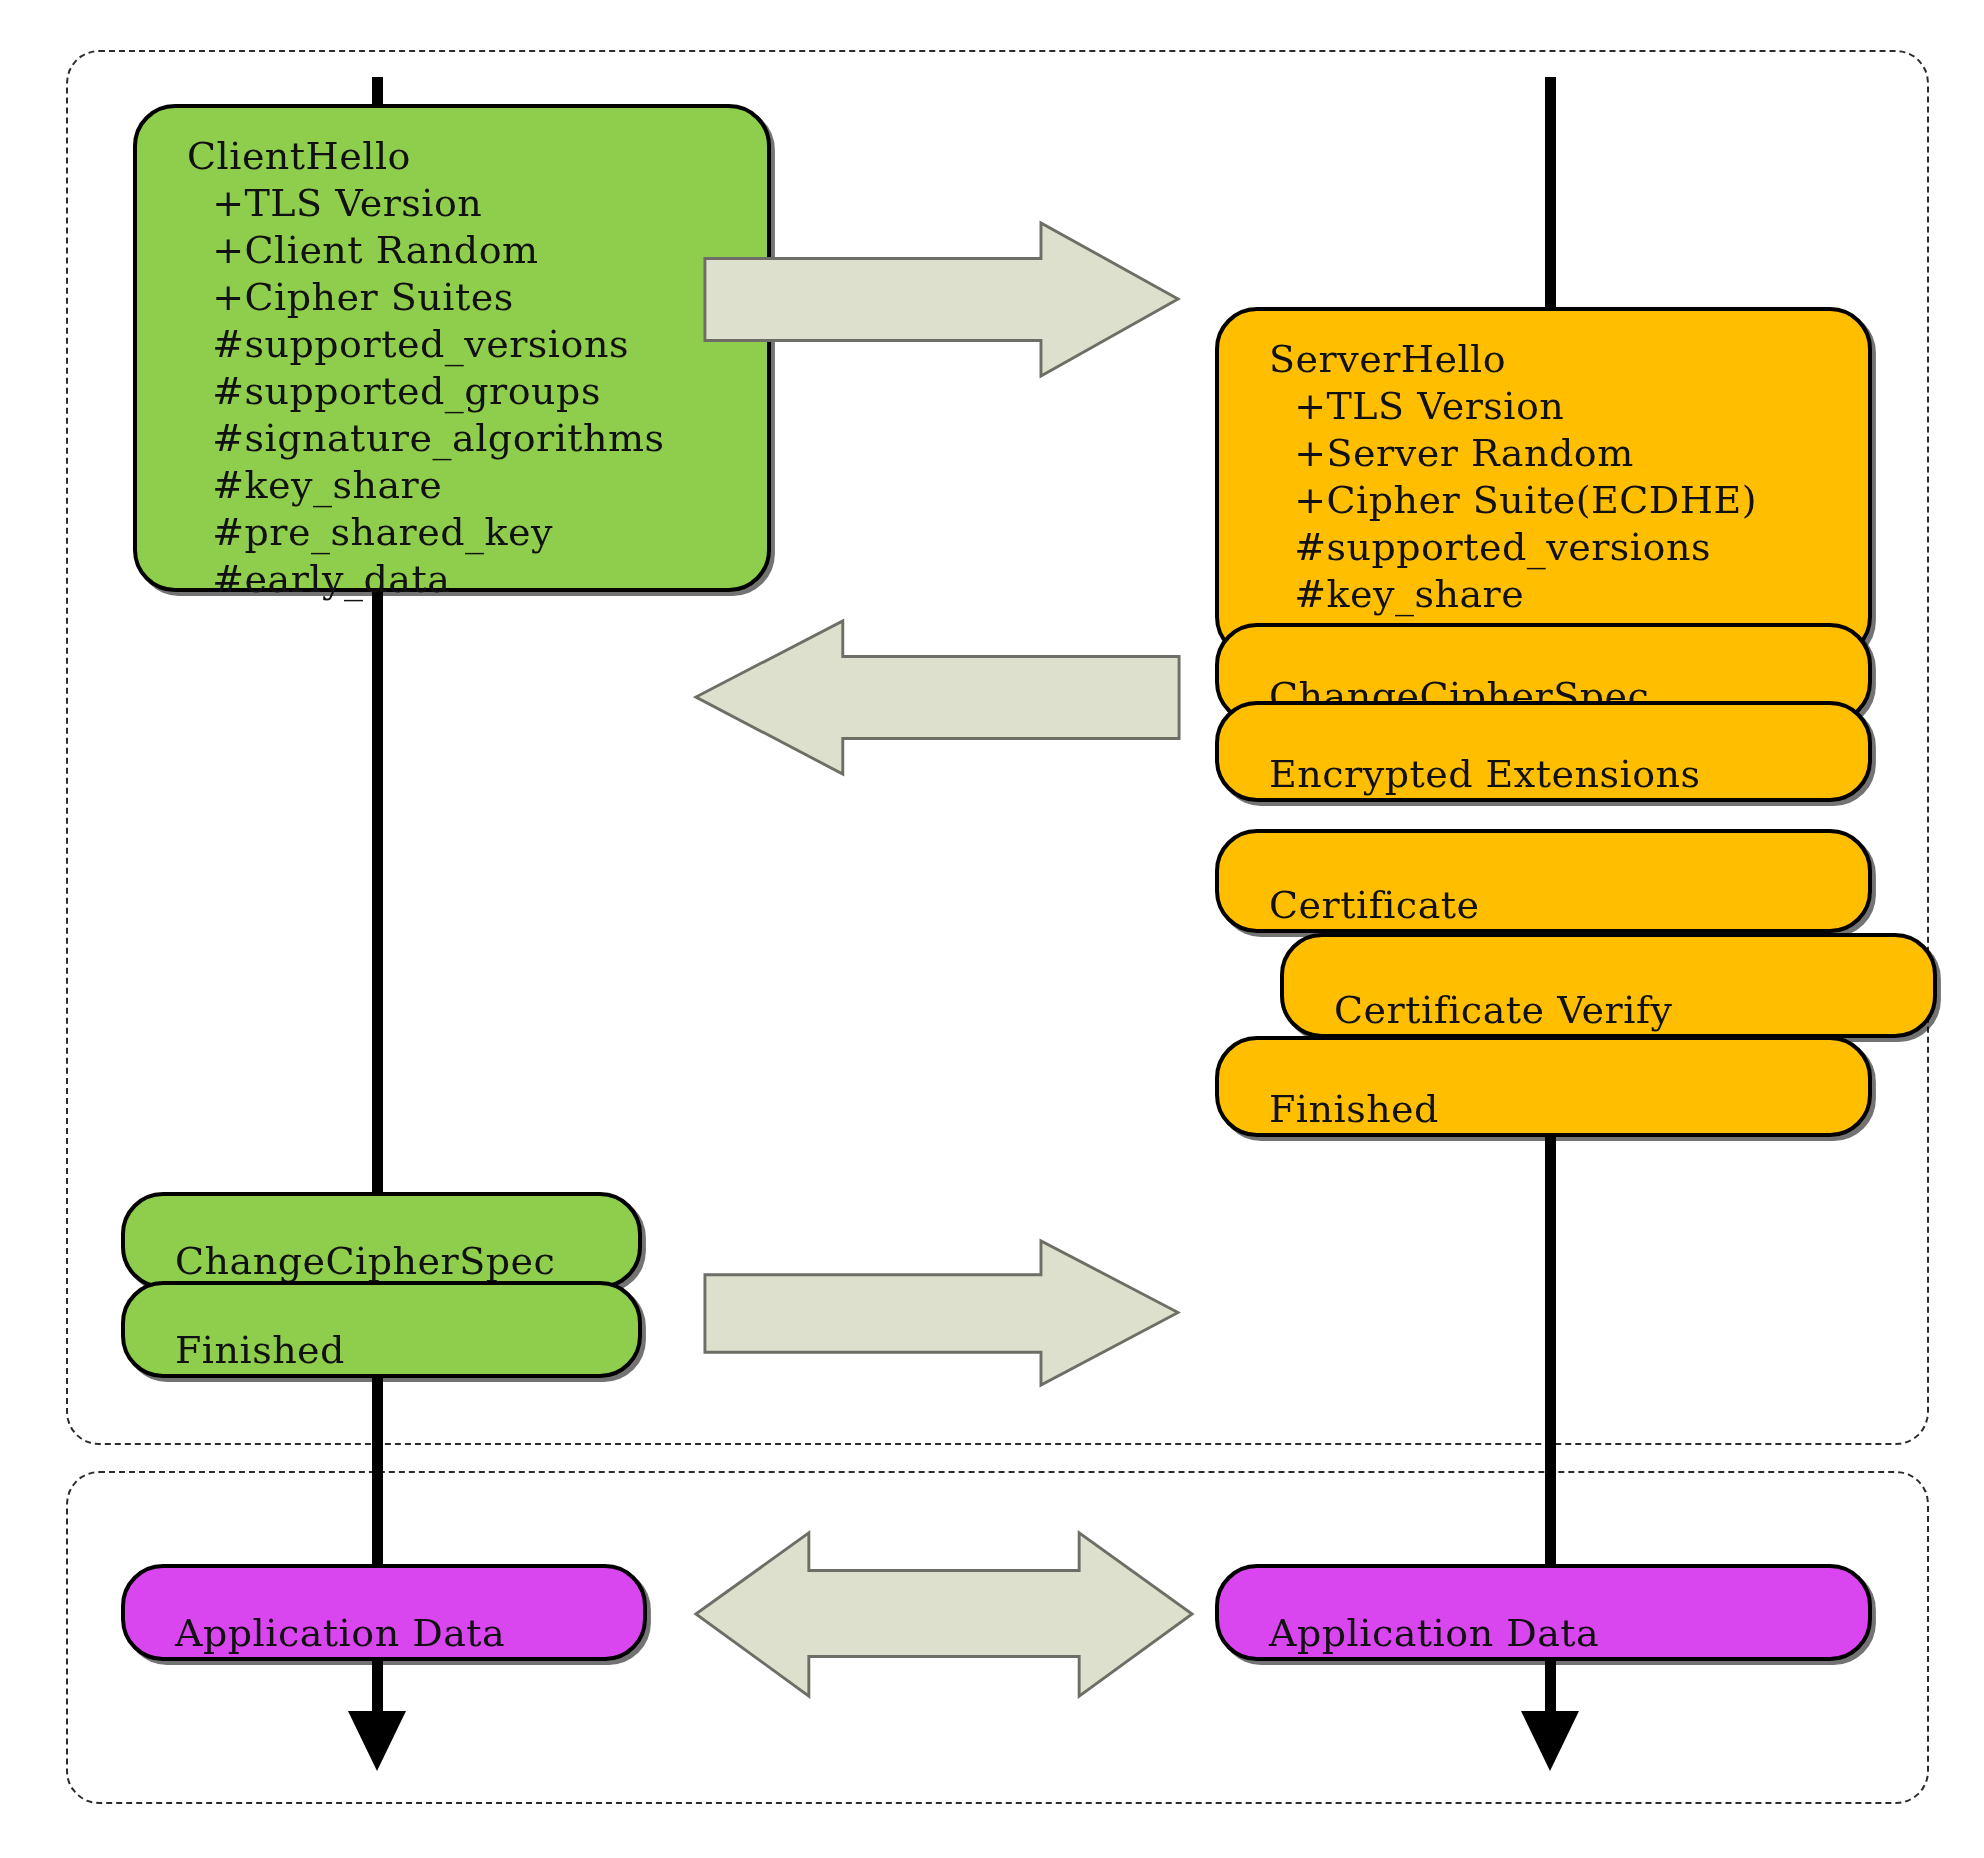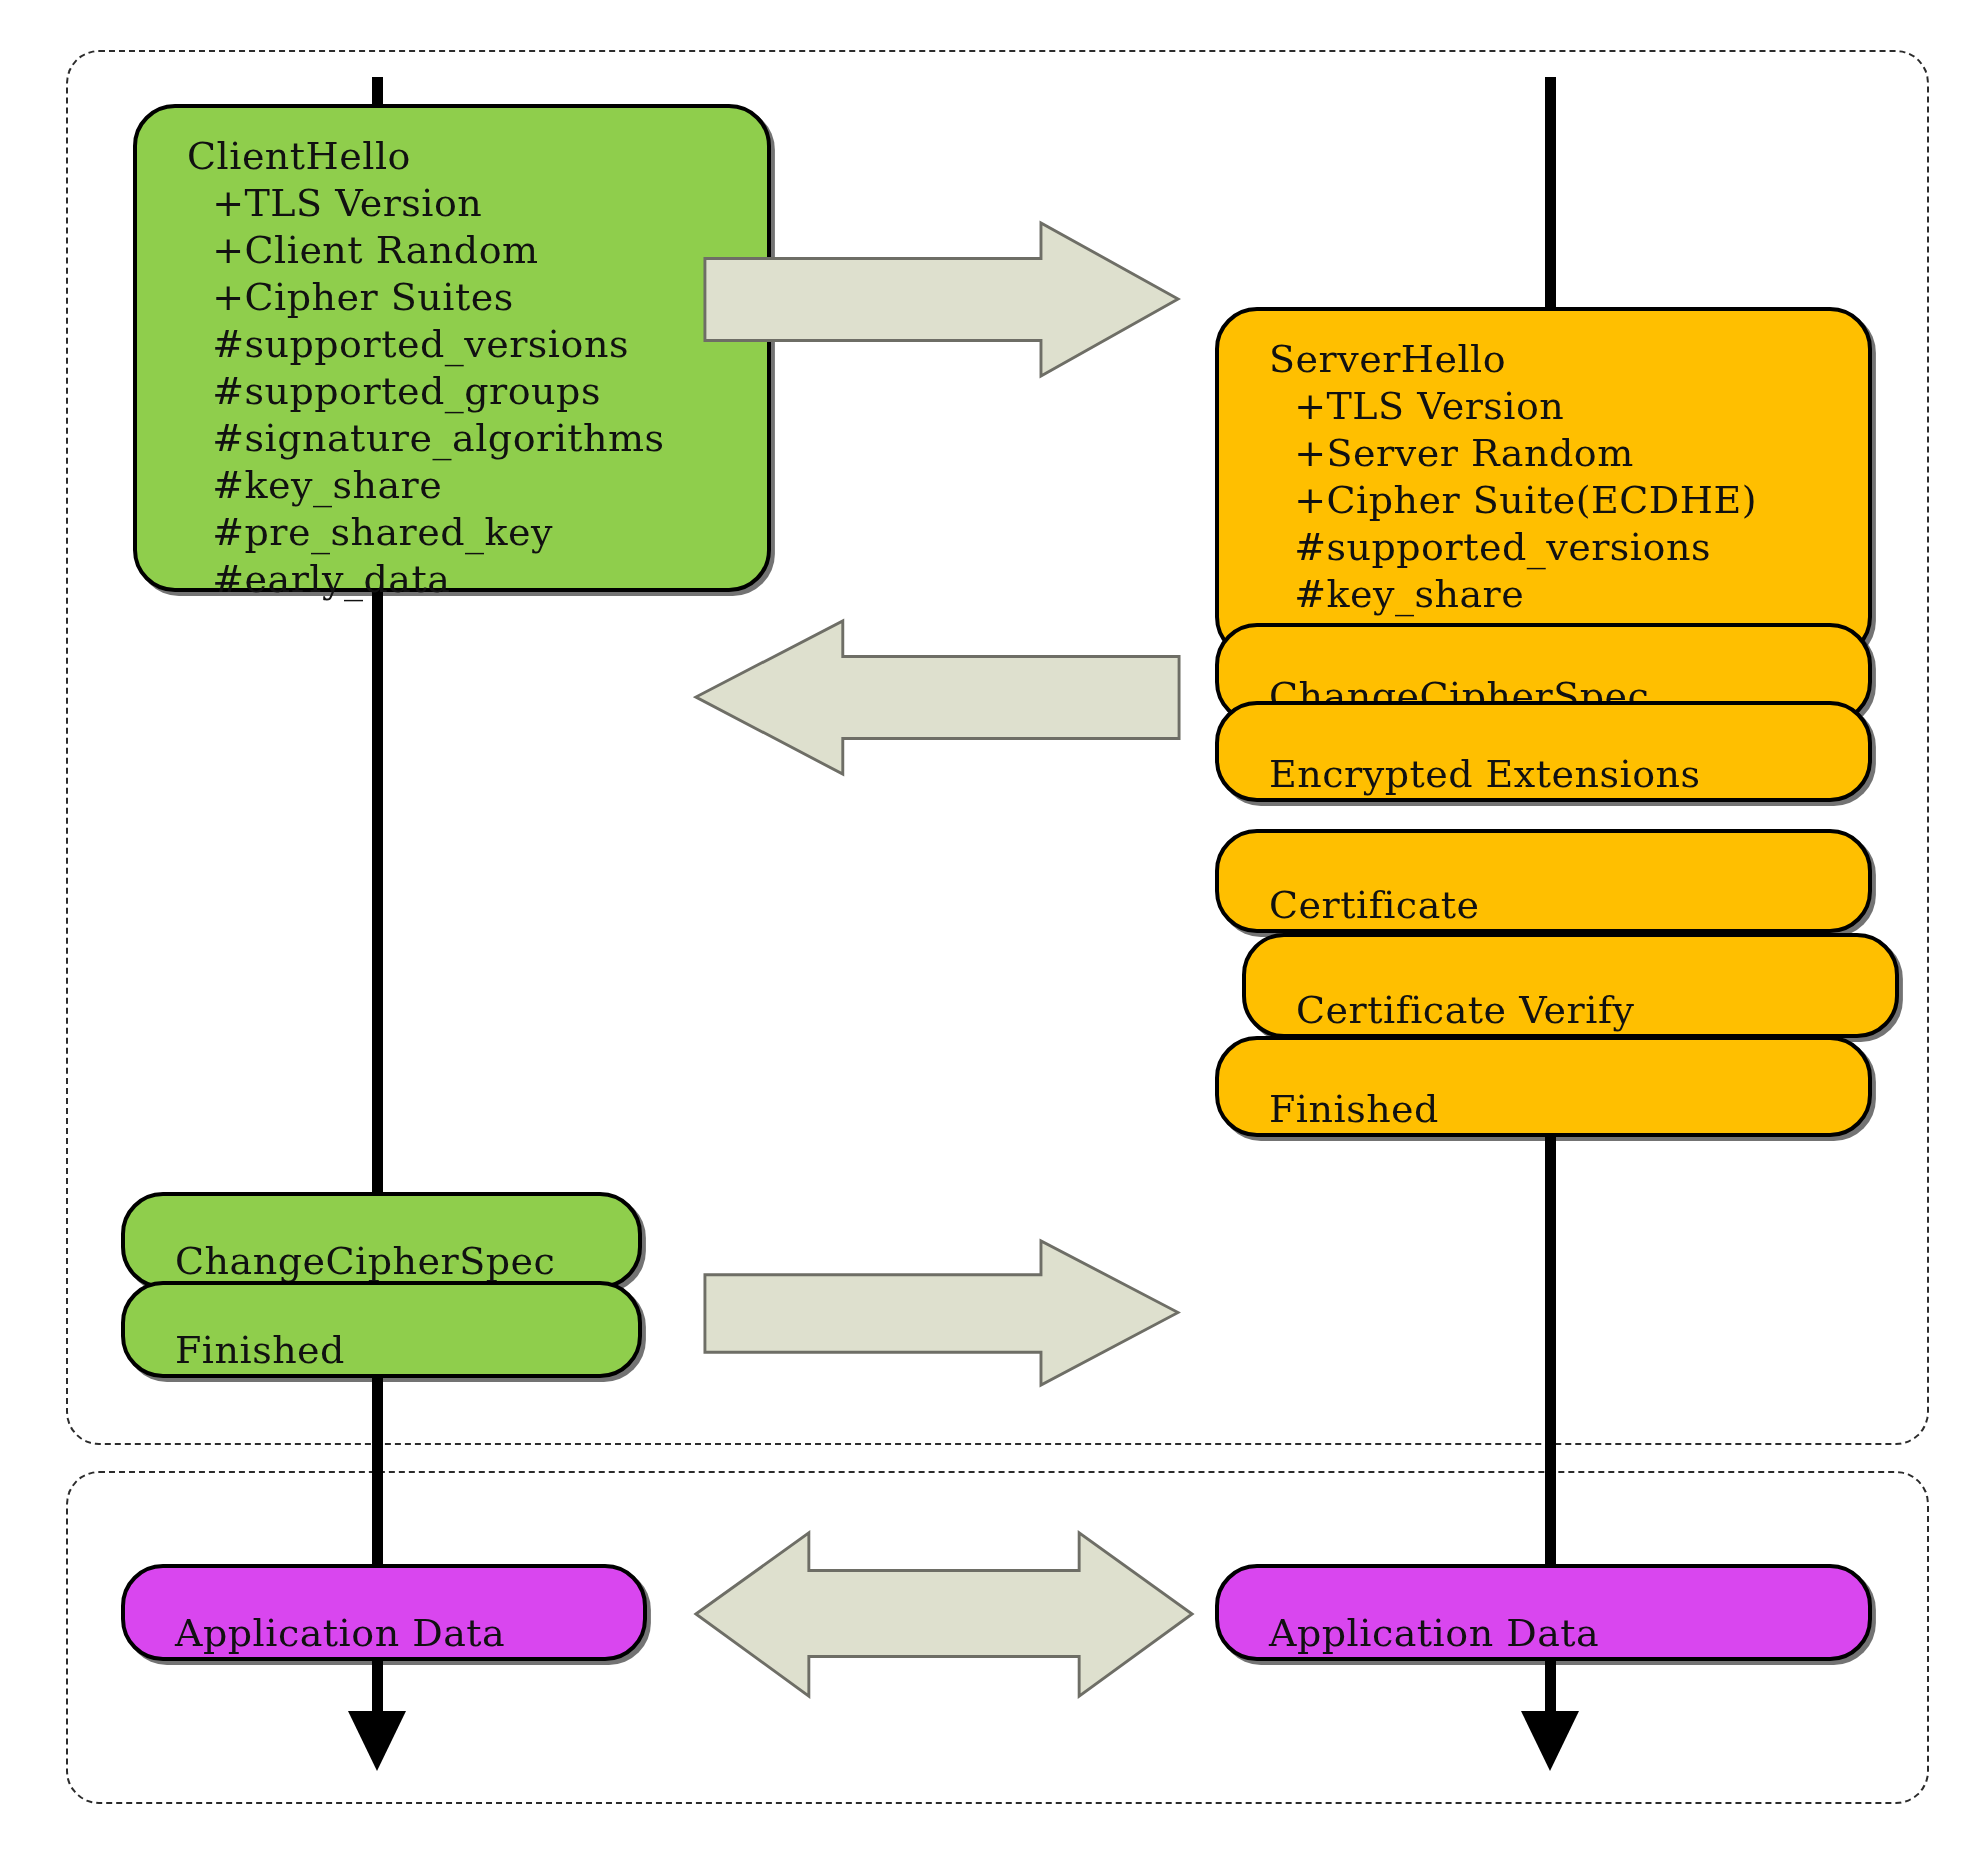--- a/index.html
+++ b/index.html
@@ -121,21 +121,21 @@
   </div>
 
   <div class="msgbox orange" style="left:1215px;top:701px;width:657px;height:101px;">
     <span class="label">Encrypted Extensions</span>
   </div>
 
   <div class="msgbox orange" style="left:1215px;top:829px;width:657px;height:104px;">
     <span class="label">Certificate</span>
   </div>
 
-  <div class="msgbox orange" style="left:1242px;top:933px;width:657px;height:105px;">
+  <div class="msgbox orange" style="left:1280px;top:933px;width:657px;height:105px;">
     <span class="label">Certificate Verify</span>
   </div>
 
   <div class="msgbox orange" style="left:1215px;top:1036px;width:657px;height:101px;">
     <span class="label">Finished</span>
   </div>
 
   <div class="msgbox green" style="left:121px;top:1192px;width:521px;height:97px;">
     <span class="label">ChangeCipherSpec</span>
   </div>

